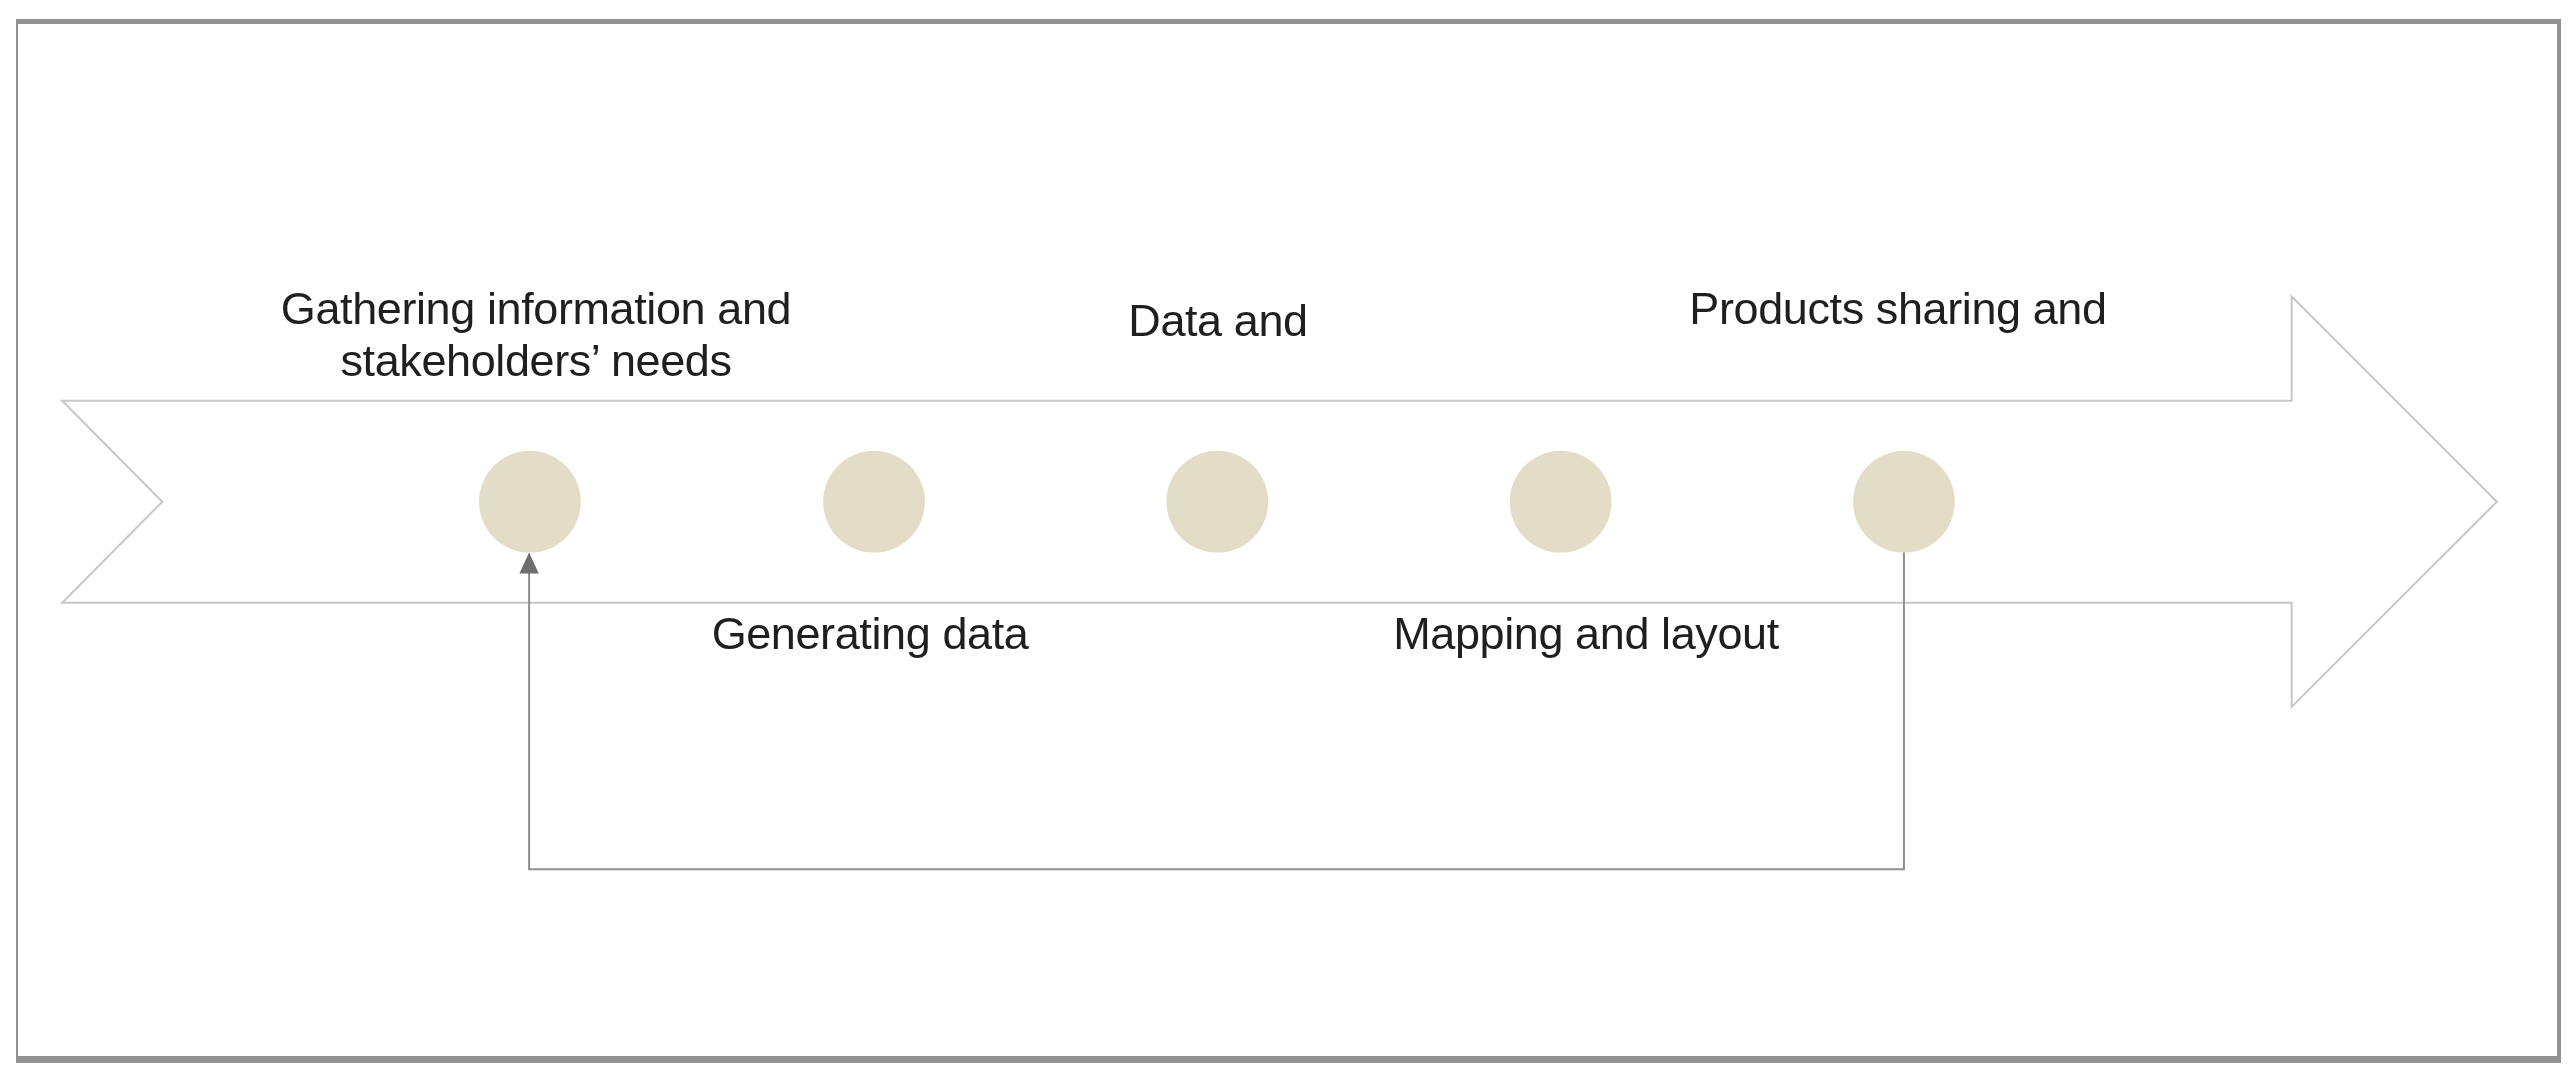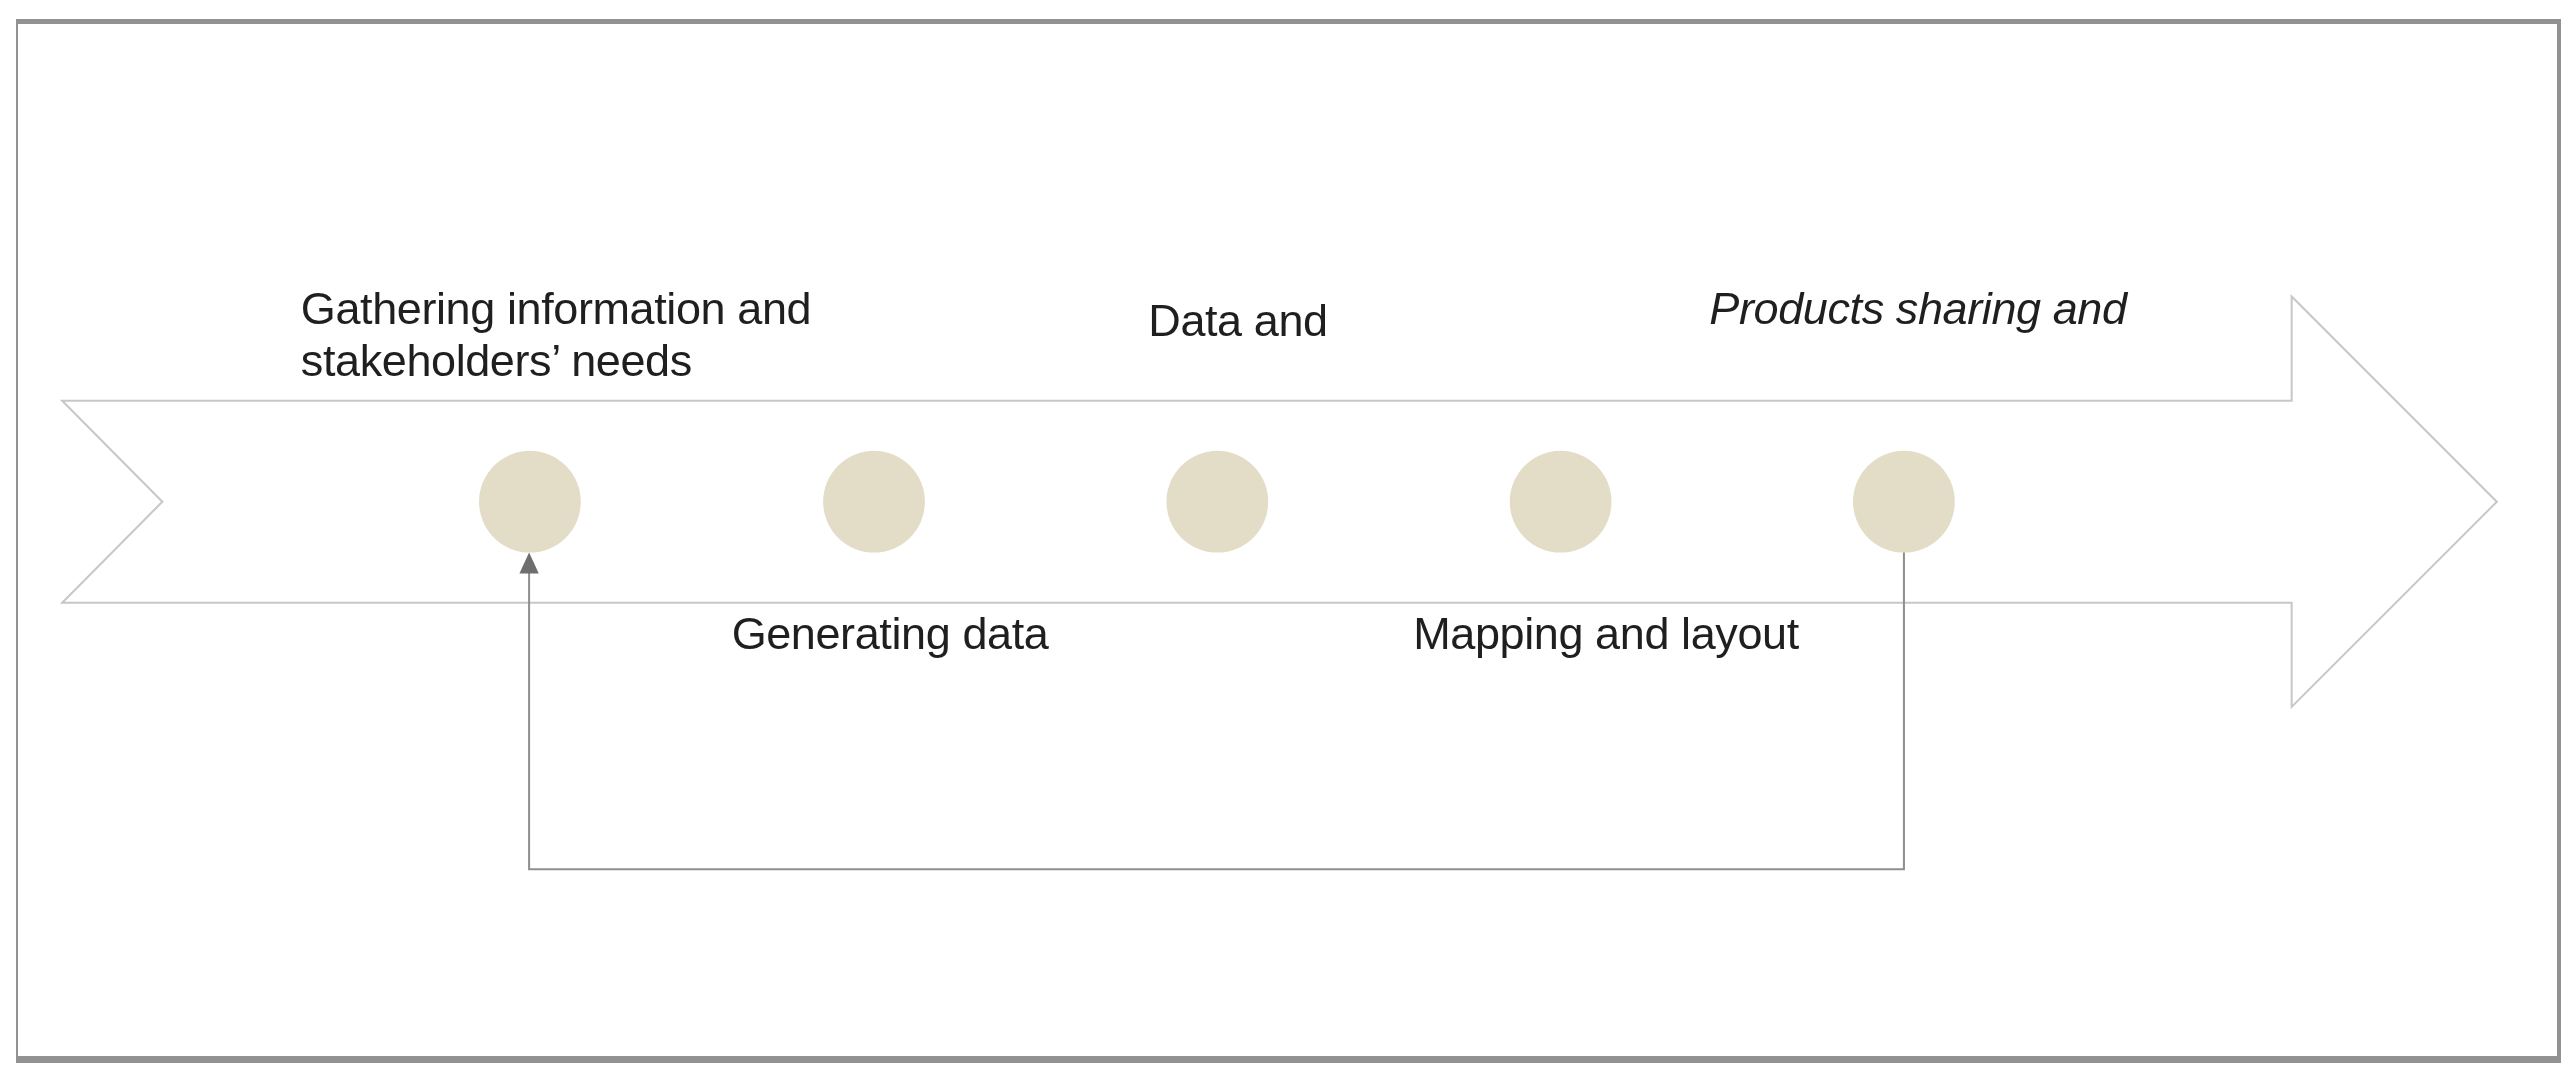--- a/index.html
+++ b/index.html
@@ -48,27 +48,26 @@
     stroke: var(--loop-line, #8f8f8f);
     stroke-width: 2.5;
   }
   .loop-head {
     fill: var(--loop-arrowhead, #6e6e6e);
     stroke: none;
   }
   .label {
     position: absolute;
     transform: translateX(-50%);
-    text-align: left;
+    text-align: center;
     font-size: 45px;
     line-height: 52px;
     letter-spacing: -0.4px;
     color: var(--text, #1f1f1f);
     white-space: nowrap;
-    margin-left: 20px;
   }
   .label .line { display: block; }
 </style>
 </head>
 <body>
 
 <div class="frame"></div>
 
 <svg class="diagram-svg" viewBox="0 0 3189 1338" aria-hidden="true">
 
@@ -94,16 +93,16 @@
 </div>
 
 <div class="label" style="left:1218px; top:295px;">
   <span class="line">Data and</span>
 </div>
 
 <div class="label" style="left:1586px; top:608px;">
   <span class="line">Mapping and layout</span>
 </div>
 
-<div class="label" style="left:1898px; top:283px;font-style:italic;">
+<div class="label" style="left:1898px; top:283px;">
   <span class="line">Products sharing and</span>
 </div>
 
 
 </body></html>

